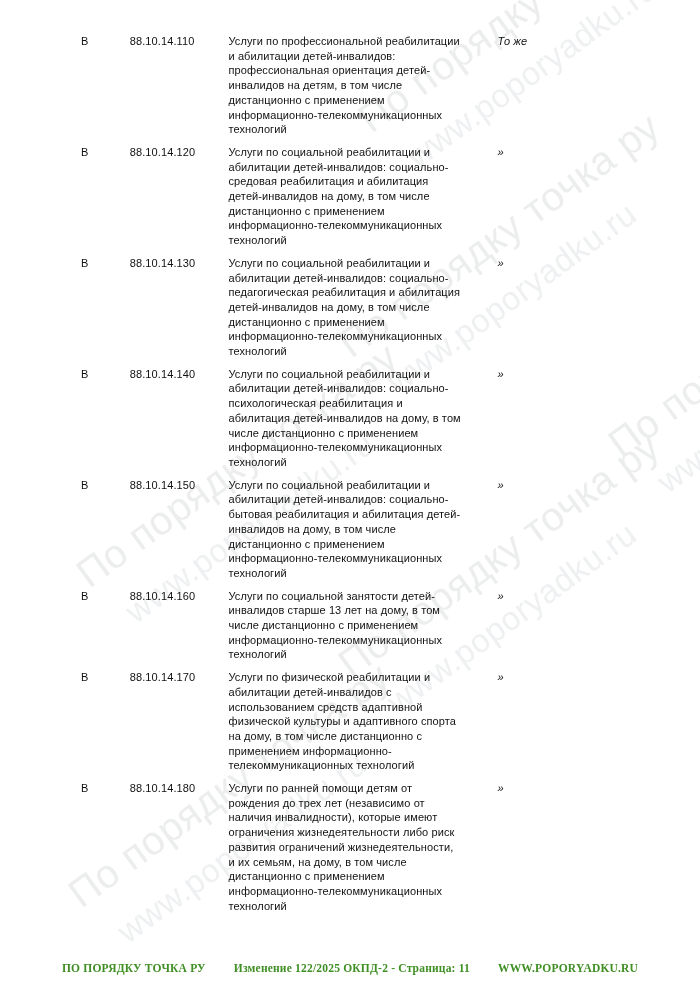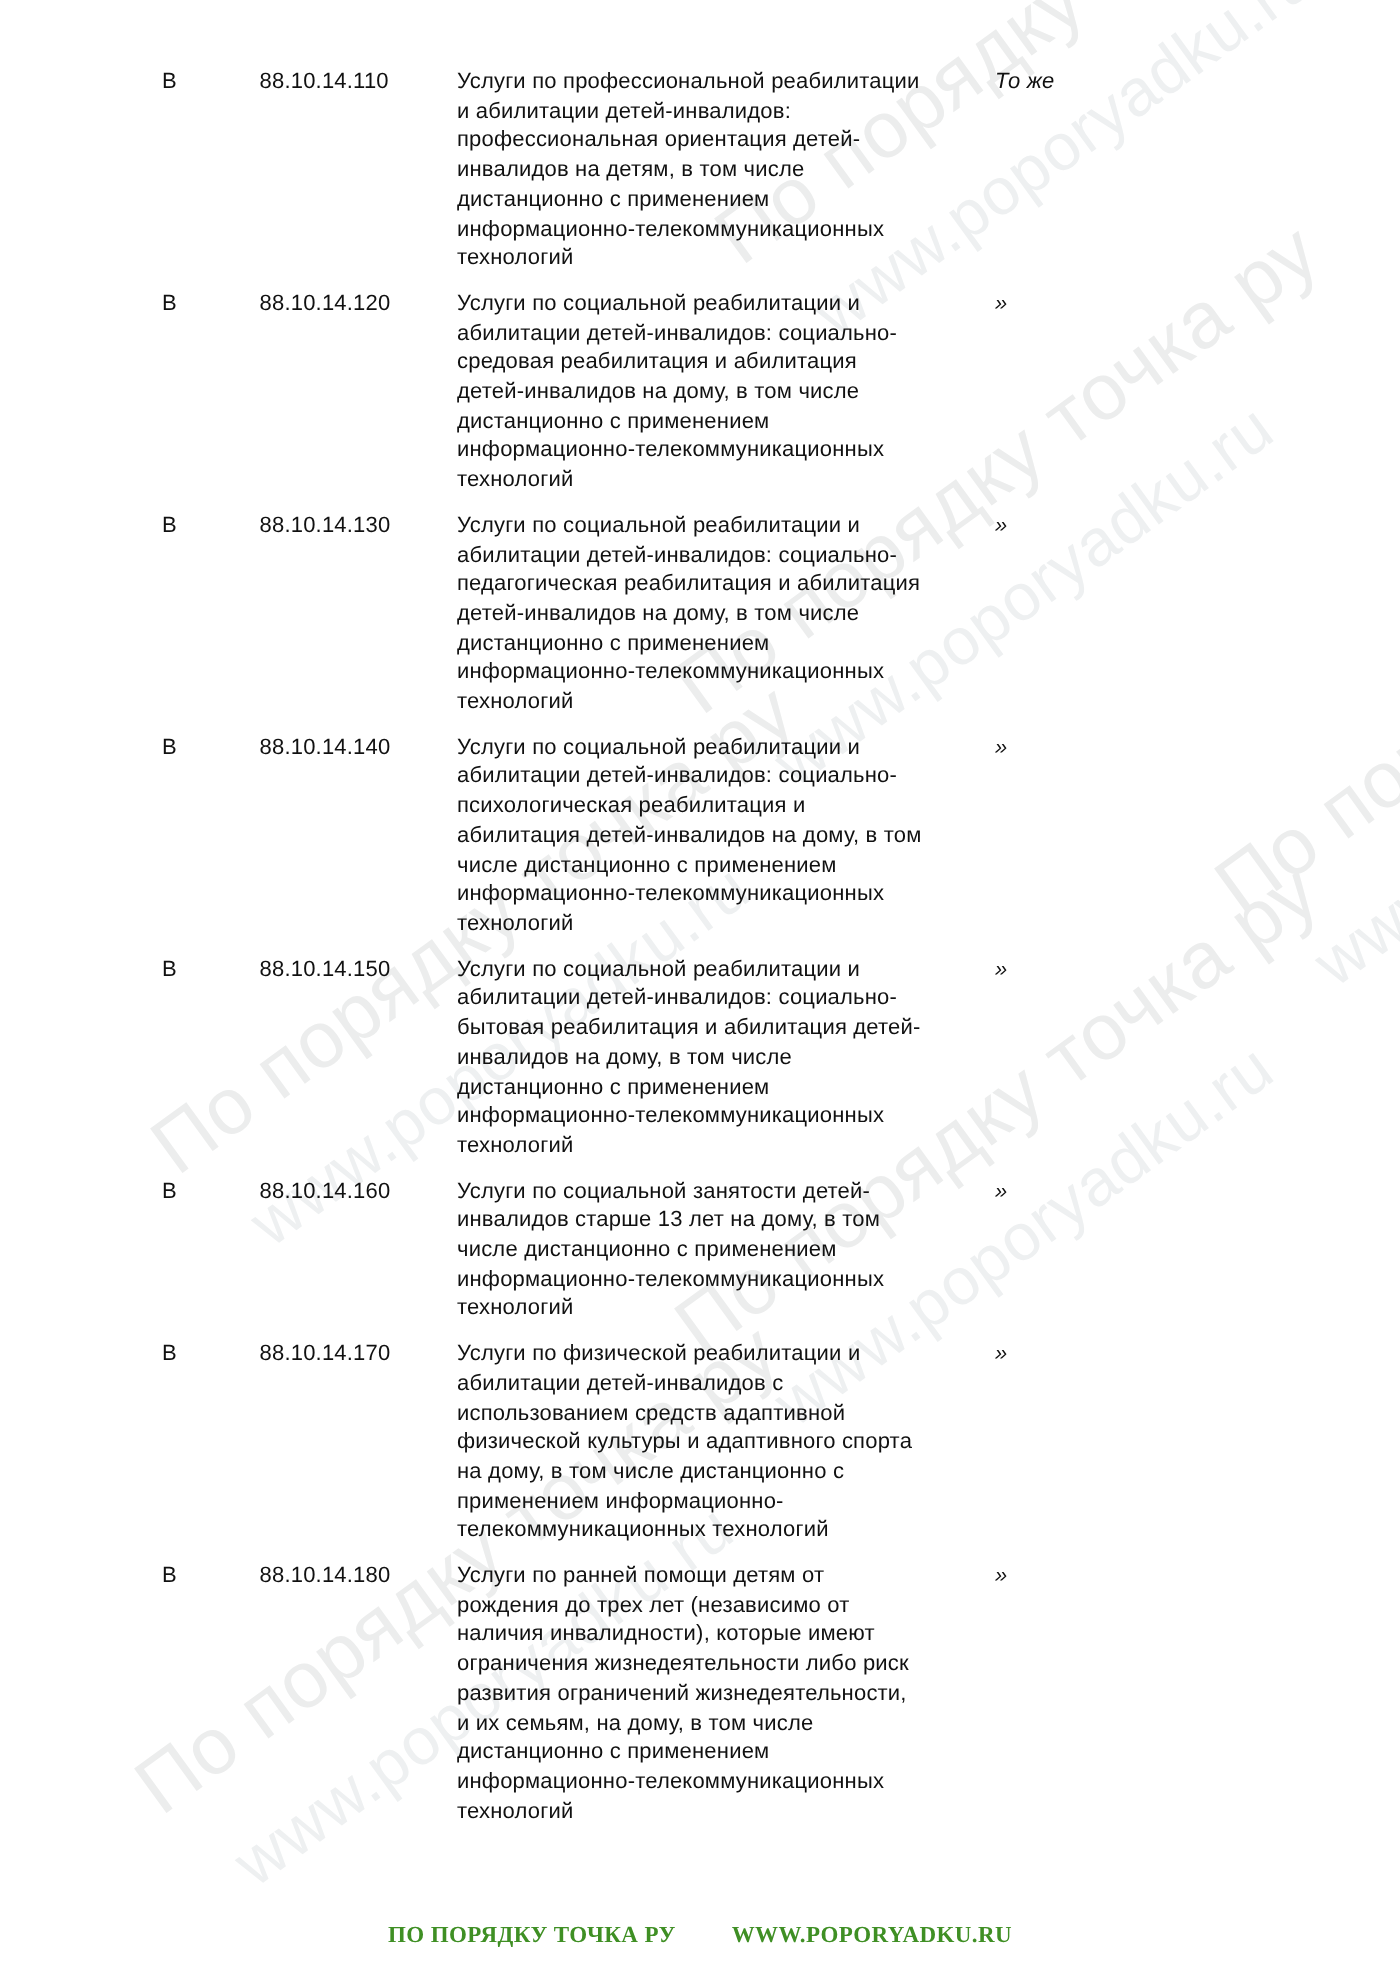--- a/index.html
+++ b/index.html
@@ -212,16 +212,17 @@
         <td class="c-code">88.10.14.180</td>
         <td class="c-name">Услуги по ранней помощи детям от рождения до трех лет (независимо от наличия инвалидности), которые имеют ограничения жизнедеятельности либо риск развития ограничений жизнедеятельности, и их семьям, на дому, в том числе дистанционно с применением информационно-телекоммуникационных технологий</td>
         <td class="c-note">»</td>
       </tr>
 
     </tbody>
   </table>
 
   <div id="footer" style="color: rgb(63, 143, 36);">
     <span>ПО ПОРЯДКУ ТОЧКА РУ</span>
+    <span>Изменение 122/2025 ОКПД-2 - Страница: 11</span>
     <span>WWW.POPORYADKU.RU</span>
   </div>
 
 </div>
 
 </body></html>

